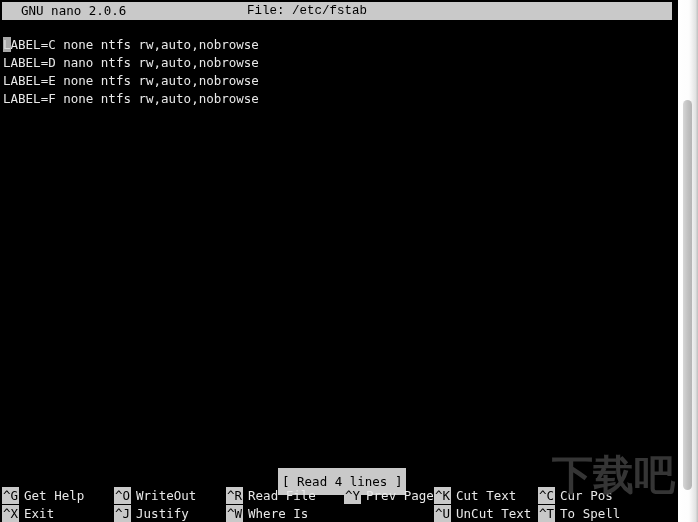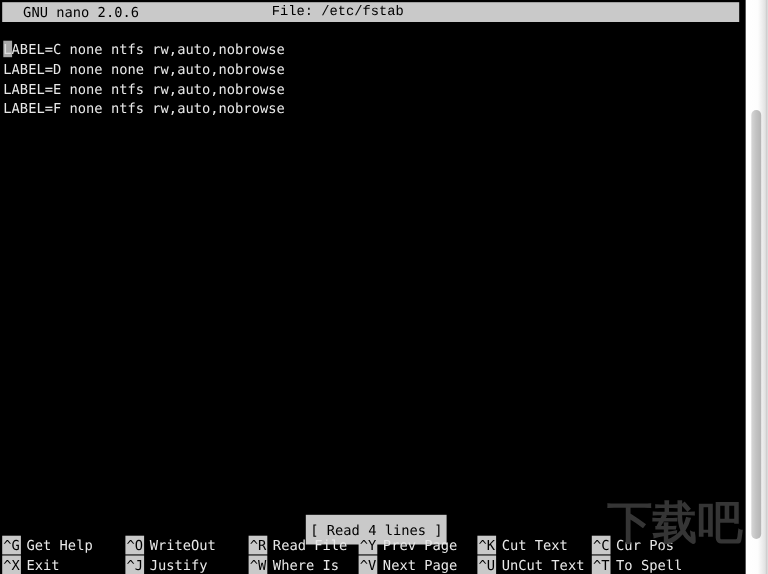--- a/index.html
+++ b/index.html
@@ -130,21 +130,21 @@
   .help-label {
     display: inline-block;
     color: #e8e8e8;
     padding-left: 5px;
   }
 
   
   .col-0 { left: 2px; }
   .col-1 { left: 114px; }
   .col-2 { left: 226px; }
-  .col-3 { left: 326px; }
+  .col-3 { left: 344px; }
   .col-4 { left: 434px; }
   .col-5 { left: 538px; }
 
   
   #scroll-track {
     position: absolute;
     right: 0px;
     top: 0px;
     width: 20px;
     height: 522px;
@@ -201,21 +201,21 @@
 
   <div id="terminal">
 
     <div id="title-bar">
       <span class="tb-version">GNU nano 2.0.6</span>
       <span class="tb-file">File: /etc/fstab</span>
     </div>
 
     <div id="edit-area">
       <div class="text-line">LABEL=C none ntfs rw,auto,nobrowse</div>
-      <div class="text-line">LABEL=D none none rw,auto,nobrowse</div>
+      <div class="text-line">LABEL=D nano ntfs rw,auto,nobrowse</div>
       <div class="text-line">LABEL=E none ntfs rw,auto,nobrowse</div>
       <div class="text-line">LABEL=F none ntfs rw,auto,nobrowse</div>
     </div>
     <div id="cursor-block"></div>
 
     <div id="status-message">[ Read 4 lines ]</div>
 
     <div id="help-bar">
 
       <div class="help-row" id="help-row-1">
@@ -232,21 +232,20 @@
         <span class="help-entry col-5"><span class="help-key">^C</span><span class="help-label">Cur Pos</span></span>
       </div>
 
       <div class="help-row" id="help-row-2">
         <span class="help-entry col-0"><span class="help-key">^X</span><span class="help-label">Exit</span></span>
 
         <span class="help-entry col-1"><span class="help-key">^J</span><span class="help-label">Justify</span></span>
 
         <span class="help-entry col-2"><span class="help-key">^W</span><span class="help-label">Where Is</span></span>
 
-        <span class="help-entry col-3"><span class="help-key">^V</span><span class="help-label">Next Page</span></span>
 
         <span class="help-entry col-4"><span class="help-key">^U</span><span class="help-label">UnCut Text</span></span>
 
         <span class="help-entry col-5"><span class="help-key">^T</span><span class="help-label">To Spell</span></span>
       </div>
 
     </div>
 
   </div>
 

